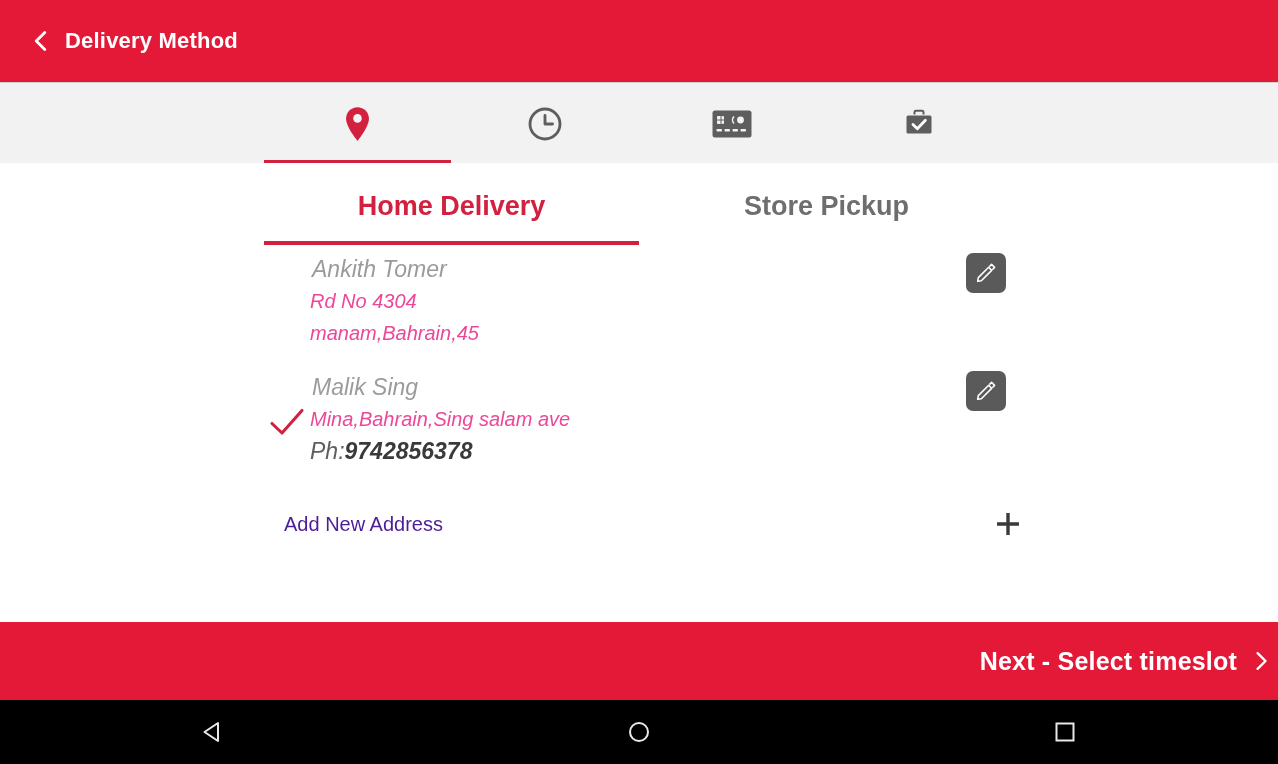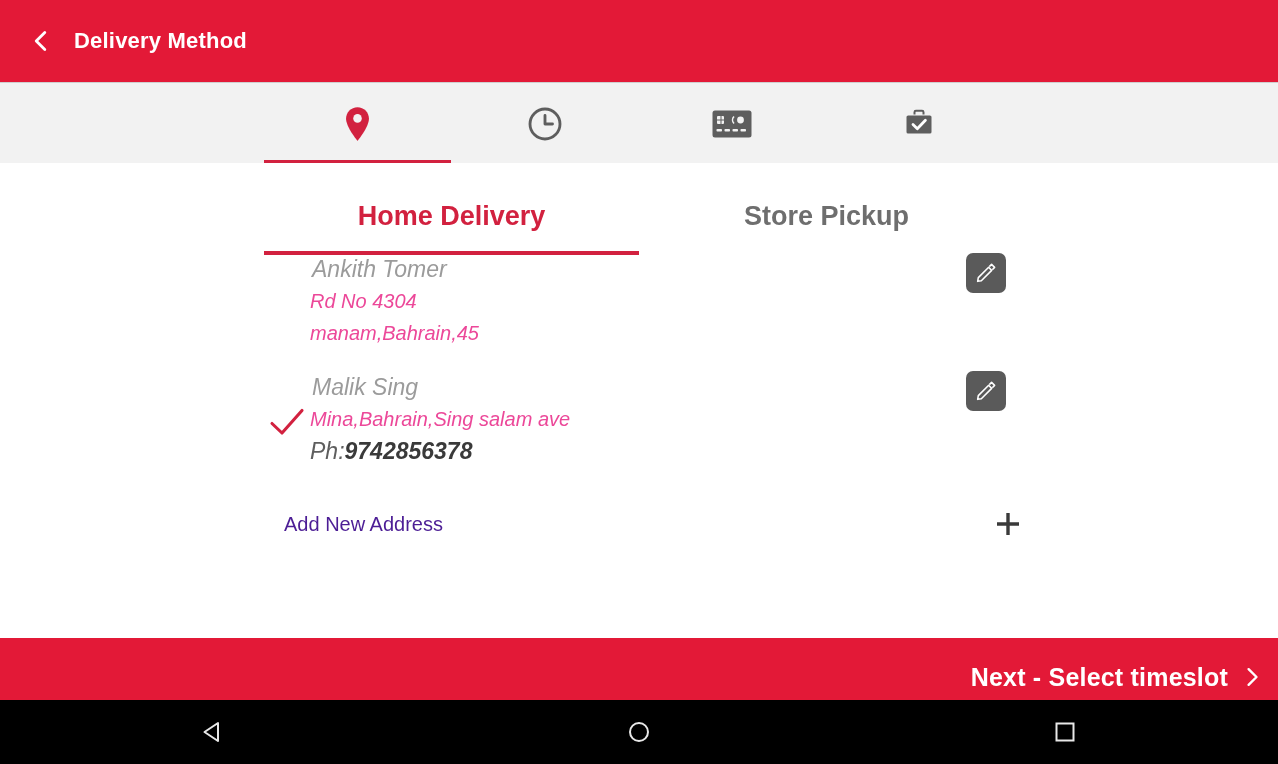--- a/index.html
+++ b/index.html
@@ -37,21 +37,21 @@
     align-items: center;
     justify-content: center;
     cursor: pointer;
   }
   .back-btn svg { display: block; }
   .appbar-title {
     color: #ffffff;
     font-size: 22px;
     font-weight: bold;
     letter-spacing: 0.2px;
-    margin-left: 12px;
+    margin-left: 3px;
     white-space: nowrap;
   }
 
   
   .icon-tabs {
     position: absolute;
     left: 0; top: 82px;
     width: 1278px;
     height: 81px;
     background: #F2F2F2;
@@ -107,21 +107,21 @@
     width: 1278px;
     height: 459px;
     background: #ffffff;
     overflow: hidden;
   }
 
   
   .mode-tabs {
     position: absolute;
     left: 264px;
-    top: 15px;
+    top: 5px;
     width: 750px;
     height: 77px;
     display: flex;
   }
   .mode-tab {
     flex: 1;
     position: relative;
     display: flex;
     align-items: center;
     justify-content: center;
@@ -238,28 +238,28 @@
     justify-content: center;
     margin-right: 250px;
     cursor: pointer;
   }
   .plus-btn svg { display: block; }
 
   
   .next-bar {
     position: absolute;
     left: 0;
-    top: 638px;
+    top: 622px;
     width: 1278px;
     height: 78px;
     background: #E31937;
     display: flex;
     align-items: center;
     justify-content: flex-end;
-    padding-right: 14px;
+    padding-right: 5px;
     cursor: pointer;
   }
   .next-label {
     color: #ffffff;
     font-size: 25px;
     font-weight: bold;
     letter-spacing: 0.2px;
     white-space: nowrap;
   }
   .next-chevron {

